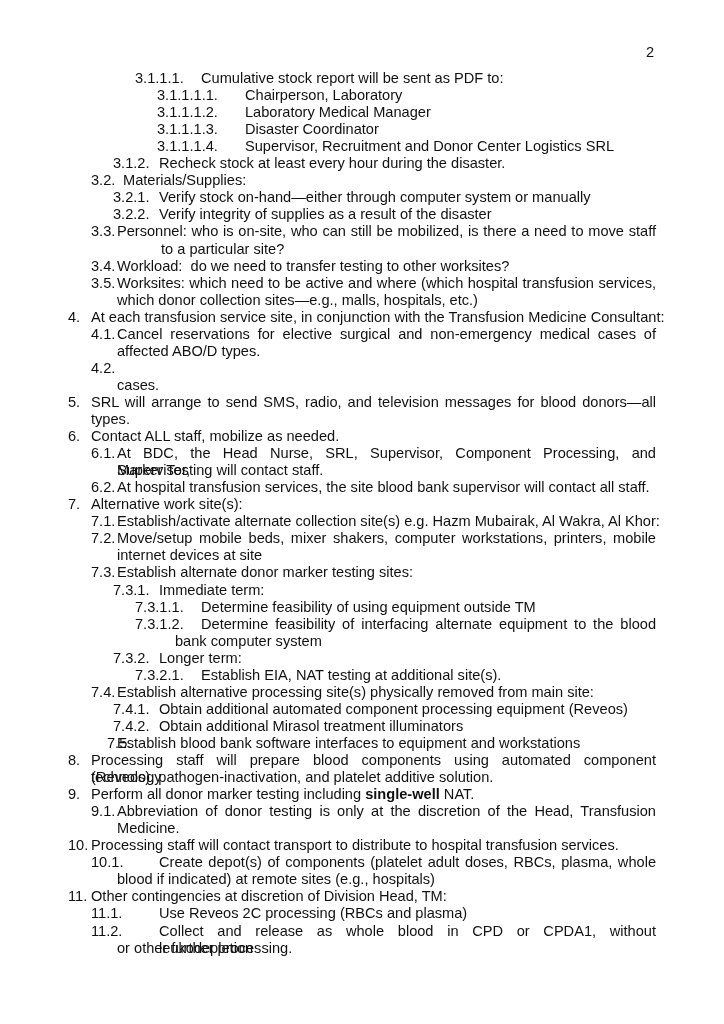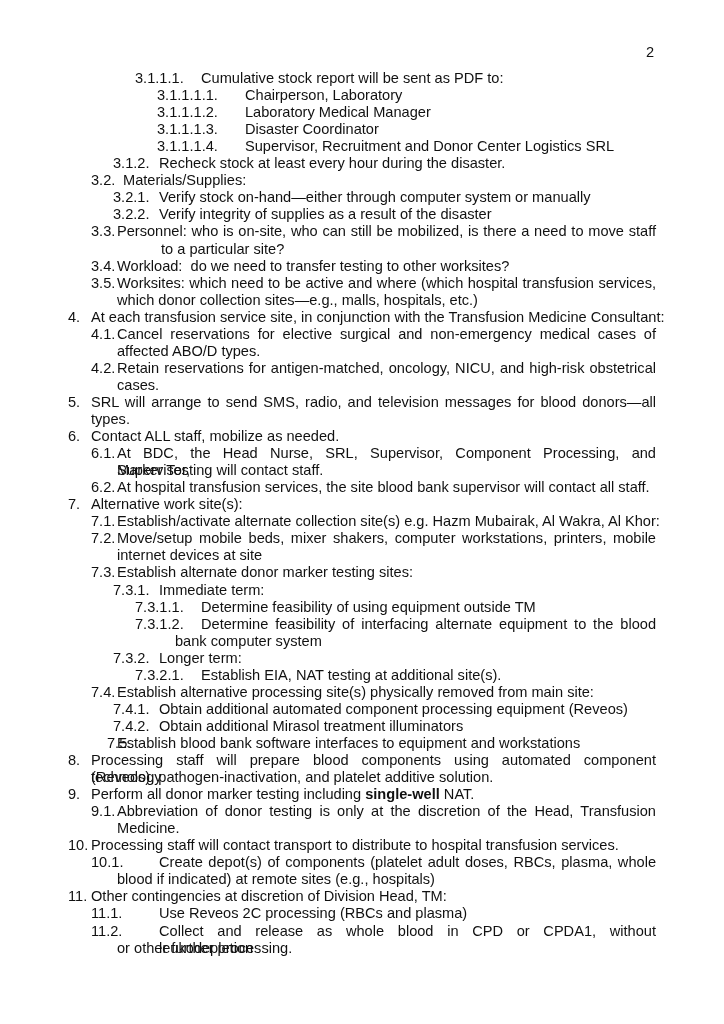--- a/index.html
+++ b/index.html
@@ -79,21 +79,20 @@
       </div>
       <div class="line" style="top: 325.75px; left: 0px; width: 724px;">
         <span class="num" style="left: 91px;">4.1.</span>
         <span class="txt just" style="left: 117px; width: 539px;">Cancel reservations for elective surgical and non-emergency medical cases of</span>
       </div>
       <div class="line" style="top: 342.8px; left: 0px; width: 724px;">
         <span class="txt" style="left: 117px; white-space: pre;">affected ABO/D types.</span>
       </div>
       <div class="line" style="top: 359.85px; left: 0px; width: 724px;">
         <span class="num" style="left: 91px;">4.2.</span>
-        <span class="txt just" style="left: 117px; width: 539px;">Retain reservations for antigen-matched, oncology, NICU, and high-risk obstetrical</span>
       </div>
       <div class="line" style="top: 376.9px; left: 0px; width: 724px;">
         <span class="txt" style="left: 117px; white-space: pre;">cases.</span>
       </div>
       <div class="line" style="top: 393.95px; left: 0px; width: 724px;">
         <span class="num" style="left: 68px;">5.</span>
         <span class="txt just" style="left: 91px; width: 565px;">SRL will arrange to send SMS, radio, and television messages for blood donors—all</span>
       </div>
       <div class="line" style="top: 411px; left: 0px; width: 724px;">
         <span class="txt" style="left: 91px; white-space: pre;">types.</span>

